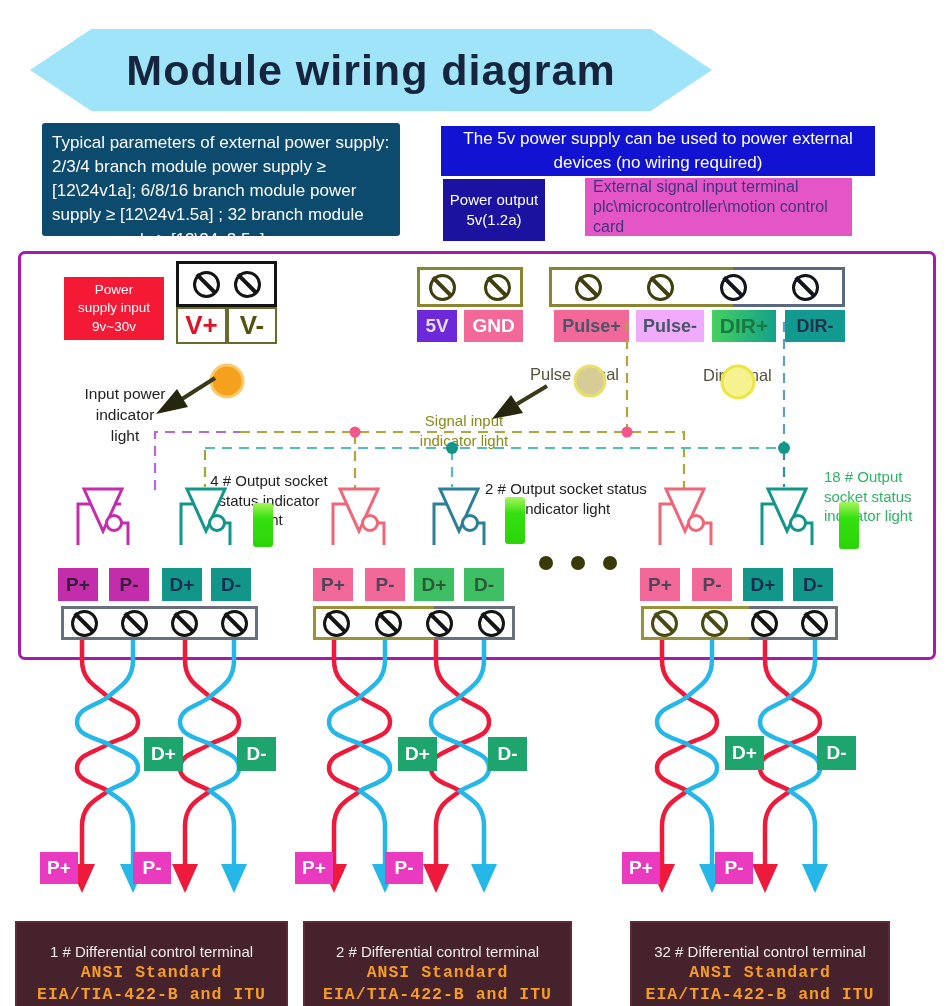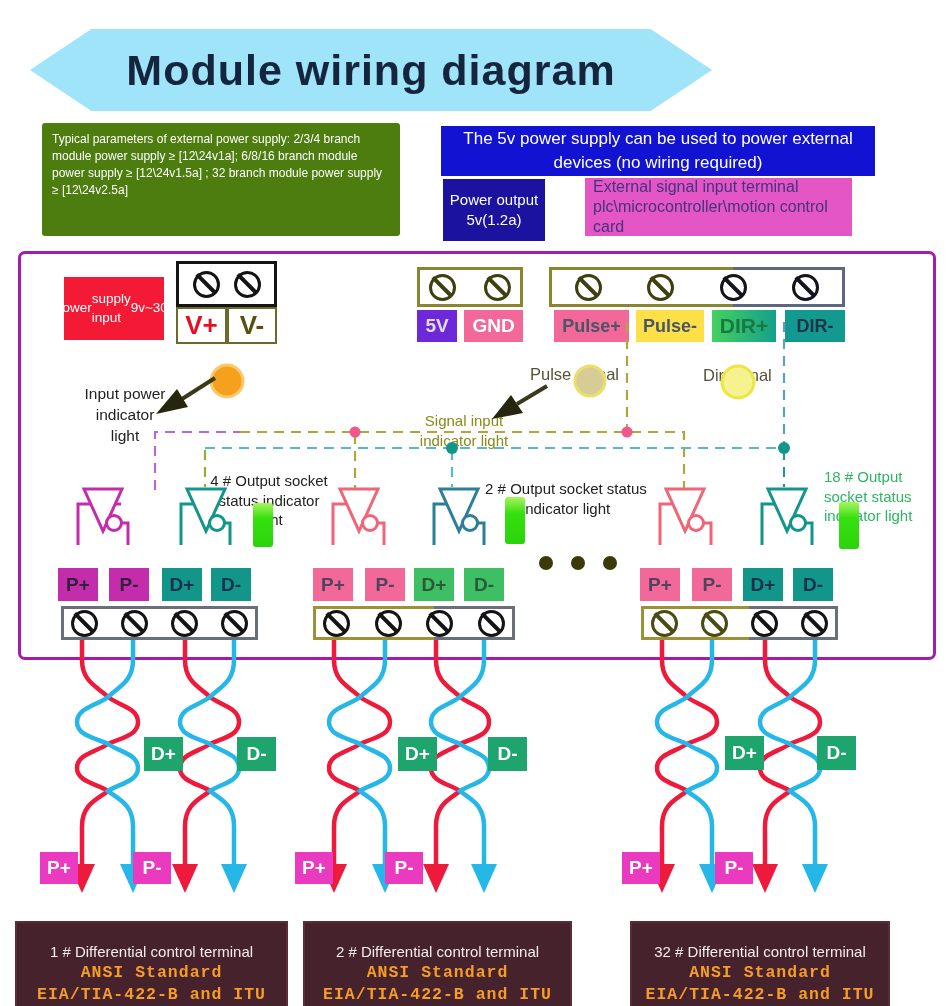--- a/index.html
+++ b/index.html
@@ -6,35 +6,35 @@
   body{font-family:"Liberation Sans",sans-serif;}
   #canvas{position:relative;width:952px;height:1006px;background:#fff;overflow:hidden;}
   .abs{position:absolute;margin-top:23px;}
   .ctr{text-align:center;}
   
   .banner{left:30px;top:6px;width:682px;height:82px;background:#9fe4f8;
     clip-path:polygon(0% 50%,9% 0%,91% 0%,100% 50%,91% 100%,9% 100%);
     display:flex;align-items:center;justify-content:center;}
   .banner span{font-size:43px;font-weight:600;color:#16253e;letter-spacing:1px;}
   
-  .redbox{left:42px;top:100px;width:358px;height:113px;background:#4d7c0f;color:#fff;
-    font-size:12px;line-height:1.42;padding:8px 10px;box-sizing:border-box;border-radius:3px;}
+  .redbox{left:42px;top:100px;width:358px;height:113px;background:#0c4a6e;color:#fff;
+    font-size:17px;line-height:1.42;padding:8px 10px;box-sizing:border-box;border-radius:3px;}
   .bluebox{left:441px;top:103px;width:434px;height:50px;background:#1212d2;color:#fff;
     font-size:17px;line-height:1.4;display:flex;align-items:center;justify-content:center;
     text-align:center;padding:2px 14px;box-sizing:border-box;}
   .pwrout{left:443px;top:156px;width:102px;height:62px;background:#1b12a0;color:#fff;
     font-size:15px;line-height:1.35;display:flex;align-items:center;justify-content:center;
     text-align:center;padding:2px 6px;box-sizing:border-box;}
   .magbox{left:585px;top:155px;width:267px;height:58px;background:#e455c5;color:#44347e;
     font-size:16px;line-height:1.25;display:flex;align-items:center;justify-content:center;
     text-align:left;padding:2px 8px;box-sizing:border-box;}
   
   .frame{left:18px;top:228px;width:918px;height:409px;border:3.5px solid #a61caa;border-radius:7px;box-sizing:border-box;}
   .psi{left:64px;top:254px;width:100px;height:63px;background:#f41935;color:#fff;font-size:13.5px;
-    line-height:1.35;display:flex;flex-direction:row;align-items:center;justify-content:center;}
+    line-height:1.35;display:flex;flex-direction:column;align-items:center;justify-content:center;}
   
   .strip{box-sizing:border-box;display:flex;align-items:center;}
   .screw{width:21px;height:21px;border:3.5px solid #141414;border-radius:50%;position:relative;flex:0 0 auto;}
   .screw::after{content:"";position:absolute;left:-3px;top:8.5px;width:27px;height:3.5px;background:inherit;
     background:#141414;transform:rotate(45deg);}
   .screw.olive{border-color:#3f3f10;} .screw.olive::after{background:#3f3f10;}
   .screw.dkol{border-color:#4a4a14;} .screw.dkol::after{background:#4a4a14;}
   .screw.navy{border-color:#14141f;} .screw.navy::after{background:#14141f;}
   .lblbox{box-sizing:border-box;display:flex;align-items:center;justify-content:center;font-weight:bold;}
   .gradwrap{box-sizing:border-box;padding:3px;}
@@ -90,21 +90,21 @@
 
   <div class="abs gradwrap" style="left:549px;top:244px;width:296px;height:40px;background:linear-gradient(90deg,#8a8530 0 62%,#5c6880 62% 100%);">
     <div class="stripinner" style="justify-content:space-around;">
       <div class="screw olive"></div>
       <div class="screw olive"></div>
       <div class="screw navy"></div>
       <div class="screw navy"></div>
     </div>
   </div>
   <div class="abs lblbox" style="left:554px;top:287px;width:75px;height:32px;background:#f26899;font-size:18px;color:#4a5568;">Pulse+</div>
-  <div class="abs lblbox" style="left:636px;top:287px;width:68px;height:32px;background:#fde047;font-size:18px;color:#4a5568;">Pulse-</div>
+  <div class="abs lblbox" style="left:636px;top:287px;width:68px;height:32px;background:#f0abfc;font-size:18px;color:#4a5568;">Pulse-</div>
   <div class="abs lblbox" style="left:712px;top:287px;width:64px;height:32px;background:linear-gradient(90deg,#45d060,#14a08a);font-size:21px;color:#187a40;">DIR+</div>
   <div class="abs lblbox" style="left:785px;top:287px;width:60px;height:32px;background:#129a90;font-size:18px;color:#223349;">DIR-</div>
 
   <div class="abs dk" style="left:84px;top:360px;width:82px;font-size:15.5px;line-height:1.37;text-align:center;">Input power indicator light</div>
   <div class="abs" style="left:530px;top:342px;font-size:16.5px;color:#55523a;">Pulse signal</div>
   <div class="abs" style="left:703px;top:343px;font-size:16.5px;color:#55523a;">Dir signal</div>
   <div class="abs ctr" style="left:405px;top:388px;width:118px;font-size:15px;line-height:1.3;color:#8a8a18;">Signal input indicator light</div>
   <div class="abs ctr dk" style="left:208px;top:448px;width:122px;font-size:15px;line-height:1.3;">4 # Output socket status indicator light</div>
   <div class="abs ctr dk" style="left:485px;top:456px;width:162px;font-size:15px;line-height:1.3;">2 # Output socket status indicator light</div>
   <div class="abs" style="left:824px;top:444px;width:110px;font-size:15px;line-height:1.3;color:#2db563;">18 # Output socket status indicator light</div>

